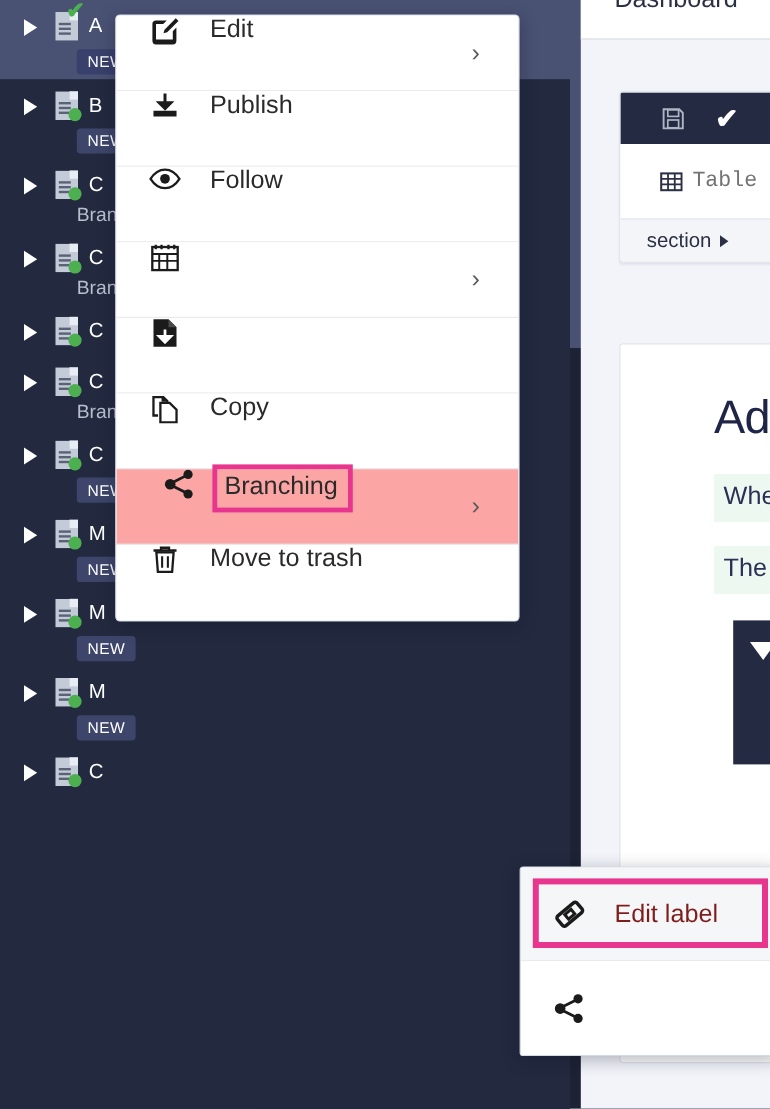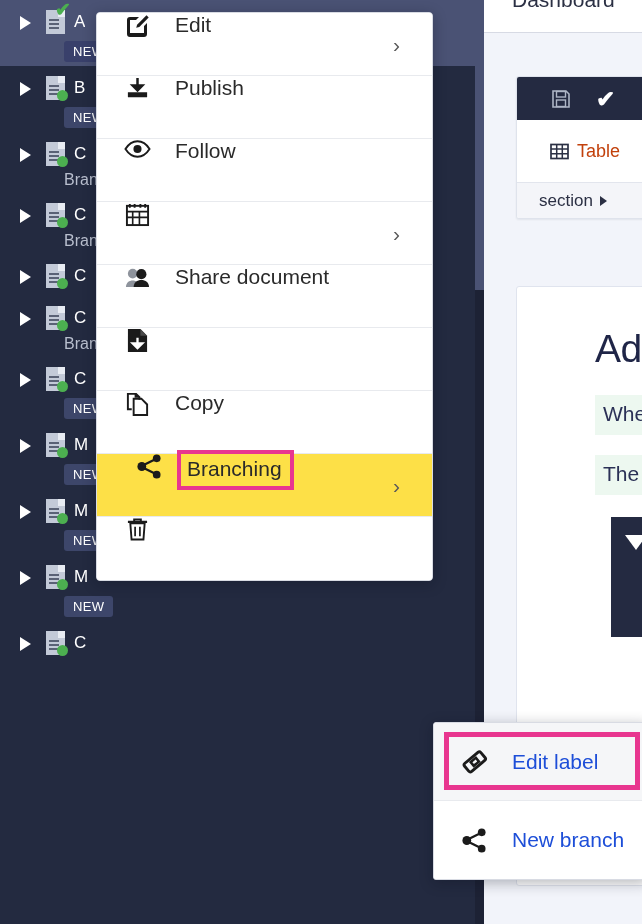--- a/index.html
+++ b/index.html
@@ -193,22 +193,23 @@
     display: flex;
     align-items: center;
     justify-content: flex-start;
     padding-left: 33px;
     gap: 8px;
     background: #ffffff;
   }
   .icon-table { width: 19px; height: 19px; flex: 0 0 auto; }
   .rp-tool-label {
     font-size: 18px;
-    color: #c2410c;
-    white-space: nowrap;
+    color: #737373;
+    white-space: nowrap;
+    font-family: Liberation Mono, monospace;
   }
   .rp-breadcrumb {
     height: 36px;
     background: #f4f5f9;
     border-top: 1px solid #e2e5ed;
     display: flex;
     align-items: center;
     padding-left: 22px;
     gap: 7px;
   }
@@ -290,21 +291,21 @@
   .menu-item {
     position: relative;
     height: 63px;
     display: flex;
     align-items: flex-start;
     border-bottom: 1px solid #e8eaee;
     background: #ffffff;
     padding-left: 20px;
   }
   .menu-item:last-child { border-bottom: none; }
-  .menu-item.hovered { background: #fde047; padding-left: 32px; }
+  .menu-item.hovered { background: #fca5a5; padding-left: 32px; }
   .mi-icon {
     width: 40px;
     flex: 0 0 auto;
     display: flex;
     align-items: center;
     justify-content: center;
     color: #1b1b1b;
   }
   .mi-label {
     font-size: 21px;
@@ -360,21 +361,21 @@
     width: 40px;
     flex: 0 0 auto;
     display: flex;
     align-items: center;
     justify-content: center;
     color: #1b1b1b;
     z-index: 2;
   }
   .si-label {
     font-size: 21px;
-    color: #1d4ed8;
+    color: #7f1d1d;
     margin-left: 18px;
     white-space: nowrap;
     z-index: 2;
   }
 </style>
 </head>
 <body>
 
 <div id="app">
 
@@ -658,31 +659,20 @@
       <span class="mi-icon">
         <svg viewBox="0 0 26 26" width="25" height="25">
           <rect x="2" y="4" width="22" height="20" fill="none" stroke="#1b1b1b" stroke-width="2"></rect>
           <path d="M5 2v4M10 2v4M16 2v4M21 2v4" stroke="#1b1b1b" stroke-width="2"></path>
           <path d="M2 10h22M8 10v14M15 10v14M2 16h22" stroke="#1b1b1b" stroke-width="1.7"></path>
         </svg>
       </span>
       <span class="mi-arrow">›</span>
     </div>
 
-    <div class="menu-item">
-      <span class="mi-icon">
-        <svg viewBox="0 0 30 26" width="29" height="25">
-          <path d="M3 23c0-5 3.5-7 7-7s7 2 7 7z" fill="#8e939c"></path>
-          <circle cx="10" cy="9" r="5" fill="#8e939c"></circle>
-          <path d="M11 23c0-5 3.8-7.5 8-7.5s8 2.5 8 7.5z" fill="#1b1b1b"></path>
-          <circle cx="19" cy="9.5" r="5.3" fill="#1b1b1b"></circle>
-        </svg>
-      </span>
-      <span class="mi-label">Share document</span>
-    </div>
 
     <div class="menu-item">
       <span class="mi-icon">
         <svg viewBox="0 0 24 26" width="23" height="25">
           <path d="M2 1h13l7 7v17H2z" fill="#1b1b1b"></path>
           <path d="M15 1v7h7z" fill="#4a4a4a"></path>
           <path d="M12 10v8M12 21l-5-5h10z" stroke="#ffffff" stroke-width="2.4" fill="#ffffff"></path>
         </svg>
       </span>
     </div>
@@ -714,20 +704,21 @@
 
     <div class="menu-item">
       <span class="mi-icon">
         <svg viewBox="0 0 24 26" width="23" height="25">
           <path d="M2 5h20" stroke="#1b1b1b" stroke-width="2.2"></path>
           <path d="M8.5 5V2.5h7V5" fill="none" stroke="#1b1b1b" stroke-width="2"></path>
           <path d="M4.5 6.5h15l-1.3 17H5.8z" fill="none" stroke="#1b1b1b" stroke-width="2"></path>
           <path d="M9.5 10v10M14.5 10v10" stroke="#1b1b1b" stroke-width="1.8"></path>
         </svg>
       </span>
+      <span class="mi-label">Move to trash</span>
     </div>
 
   </div>
 
   <div class="submenu">
 
     <div class="sub-item hovered">
       <span class="sub-box"></span>
       <span class="si-icon">
         <svg viewBox="0 0 28 28" width="27" height="27">
@@ -742,18 +733,17 @@
 
     <div class="sub-item">
       <span class="si-icon">
         <svg viewBox="0 0 26 26" width="25" height="25">
           <circle cx="20.5" cy="4.5" r="4" fill="#1b1b1b"></circle>
           <circle cx="20.5" cy="21.5" r="4" fill="#1b1b1b"></circle>
           <circle cx="5" cy="13" r="4.6" fill="#1b1b1b"></circle>
           <path d="M8 11L18 6M8 15l10 5" stroke="#1b1b1b" stroke-width="2.4"></path>
         </svg>
       </span>
-      <span class="si-label">New branch</span>
     </div>
 
   </div>
 
 </div>
 
 </body></html>

